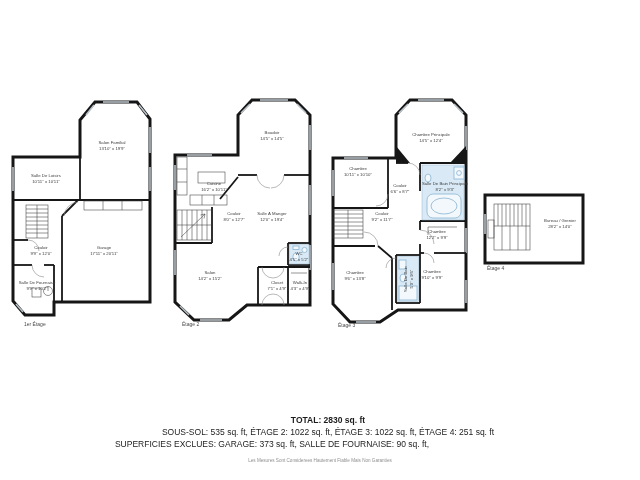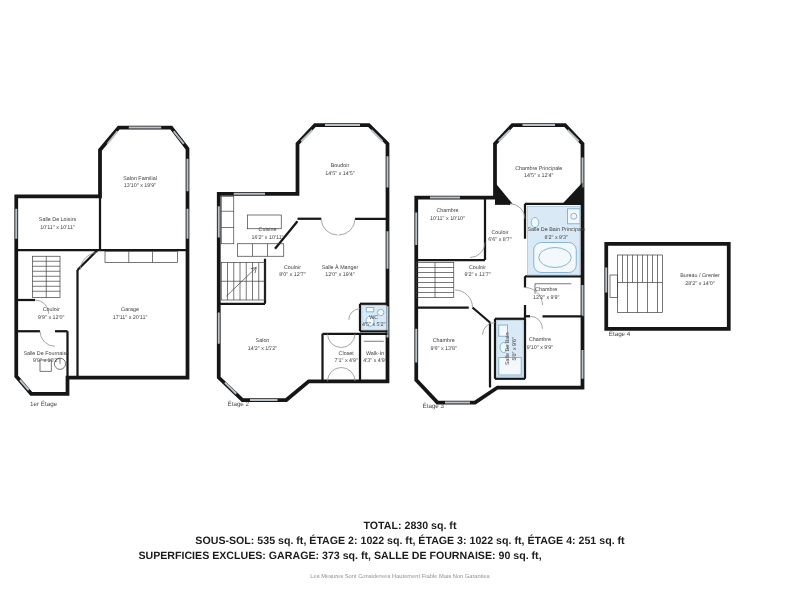--- a/index.html
+++ b/index.html
@@ -14,21 +14,21 @@
   .bath{fill:#d9eaf6;stroke:#9db9cd;stroke-width:0.5;}
   .fix{fill:#f2f8fc;stroke:#8ab4d2;stroke-width:0.8;}
   .wedge{fill:#161616;stroke:none;}
   .room-label{position:absolute;transform:translate(-50%,-50%);text-align:center;
     font-size:4.3px;line-height:1.4;color:#3d3d3d;white-space:nowrap;}
   .room-label span{display:block;}
   .room-label.vertical{transform:translate(-50%,-50%) rotate(-90deg);}
   .plan-caption{position:absolute;font-size:5px;color:#4a4a4a;}
   .summary{position:absolute;left:16px;right:0;top:415px;text-align:center;color:#1c1c1c;}
   .summary .total{font-size:8.5px;font-weight:bold;}
-  .summary .line{font-size:8.5px;margin-top:2px;font-weight:bold;}
+  .summary .line{font-size:8.5px;margin-top:2px;}
   .summary .shifted{padding-right:112px;text-align:center;}
   .disclaimer{position:absolute;left:0;right:0;top:458px;text-align:center;
     font-size:4.6px;color:#8f8f8f;}
 </style>
 </head>
 <body>
 
 <div id="sheet">
 
   <svg class="plan" style="left:8px;top:95px" width="152" height="230">

